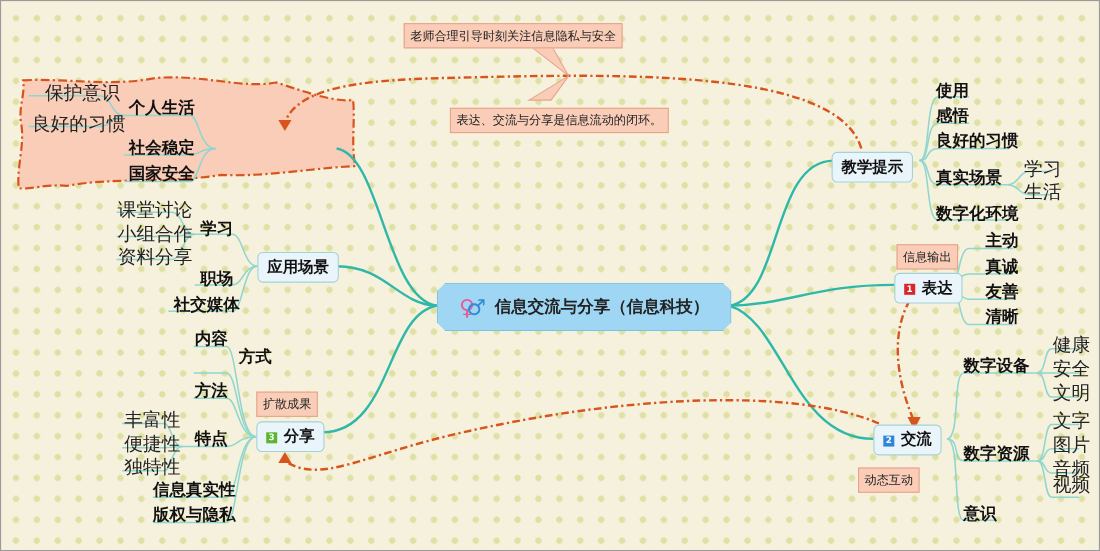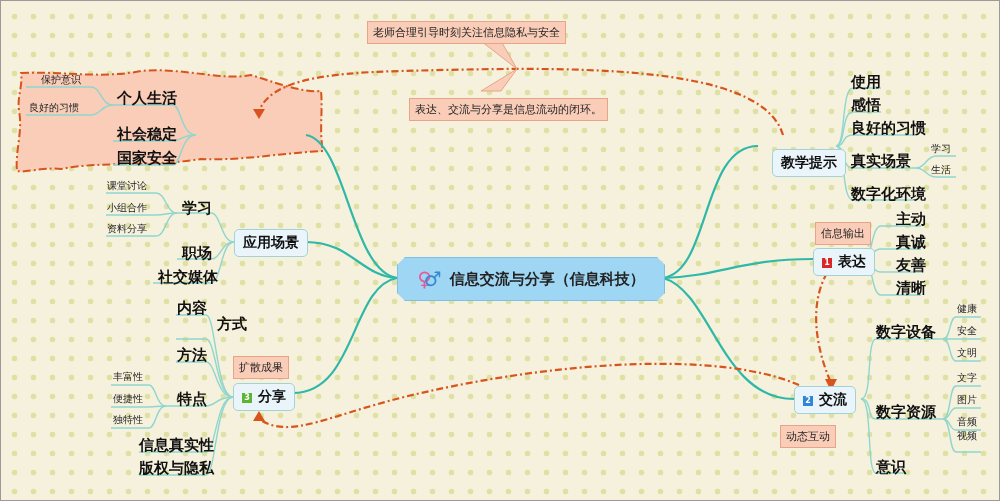--- a/index.html
+++ b/index.html
@@ -7,21 +7,21 @@
   #canvas{position:relative;width:998px;height:499px;border:1px solid #9a9a9a;
     background-color:#f6f1dc;
     background-image:radial-gradient(circle,#dfe0a4 2.6px,transparent 3.2px);
     background-size:19px 19px;background-position:4px 6px;overflow:hidden;}
   svg.lines{position:absolute;left:0;top:0;width:1000px;height:501px;}
   .node{position:absolute;white-space:nowrap;color:#111;}
   .topic{position:absolute;background:#eaf4fb;border:1.5px solid #9fd3d6;border-radius:5px;
     font-size:14px;font-weight:bold;color:#111;padding:4px 8px;white-space:nowrap;box-sizing:border-box;
     box-shadow:0 0 1px #fff inset;}
   .sub{font-size:15px;font-weight:bold;}
-  .leaf{font-size:10px;color:#222;}
+  .leaf{font-size:17px;color:#222;}
   .note{position:absolute;background:#f9cdb8;border:1px solid #e7a488;font-size:11px;color:#222;
     padding:3px 5px;white-space:nowrap;}
   .central{position:absolute;left:396px;top:256px;width:266px;height:42px;background:#9ed6f3;
     border:1px solid #7cc0e6;font-size:15px;font-weight:bold;color:#222;display:flex;align-items:center;
     justify-content:center;gap:8px;
     clip-path:polygon(8px 0,calc(100% - 8px) 0,100% 8px,100% calc(100% - 8px),calc(100% - 8px) 100%,8px 100%,0 calc(100% - 8px),0 8px);}
   .gender-icon{font-size:20px;line-height:1;}
   .gender-icon .f{color:#e75a9a;}
   .gender-icon .m{color:#3489d3;margin-left:-8px;}
   .badge{display:inline-block;width:10px;height:10px;font-size:8px;line-height:10px;text-align:center;
@@ -139,21 +139,21 @@
 <div class="node sub" style="left:176px;top:298px;">内容</div>
 <div class="node sub" style="left:176px;top:314px;margin-left:40px;">方式</div>
 <div class="node sub" style="left:176px;top:345px;">方法</div>
 <div class="node sub" style="left:176px;top:389px;">特点</div>
 <div class="node sub" style="left:138px;top:435px;">信息真实性</div>
 <div class="node sub" style="left:138px;top:458px;">版权与隐私</div>
 <div class="node leaf" style="left:112px;top:369px;">丰富性</div>
 <div class="node leaf" style="left:112px;top:391px;">便捷性</div>
 <div class="node leaf" style="left:112px;top:412px;">独特性</div>
 
-<div class="topic" style="left:755px;top:148px;margin-left:16px;">教学提示</div>
+<div class="topic" style="left:755px;top:137px;">教学提示</div>
 <div class="node sub" style="left:850px;top:72px;">使用</div>
 <div class="node sub" style="left:850px;top:95px;text-align:right;">感悟</div>
 <div class="node sub" style="left:850px;top:118px;">良好的习惯</div>
 <div class="node sub" style="left:850px;top:151px;">真实场景</div>
 <div class="node sub" style="left:850px;top:184px;">数字化环境</div>
 <div class="node leaf" style="left:930px;top:141px;">学习</div>
 <div class="node leaf" style="left:930px;top:162px;">生活</div>
 
 <div class="note" style="left:814px;top:221px;">信息输出</div>
 <div class="topic" style="left:812px;top:247px;">

